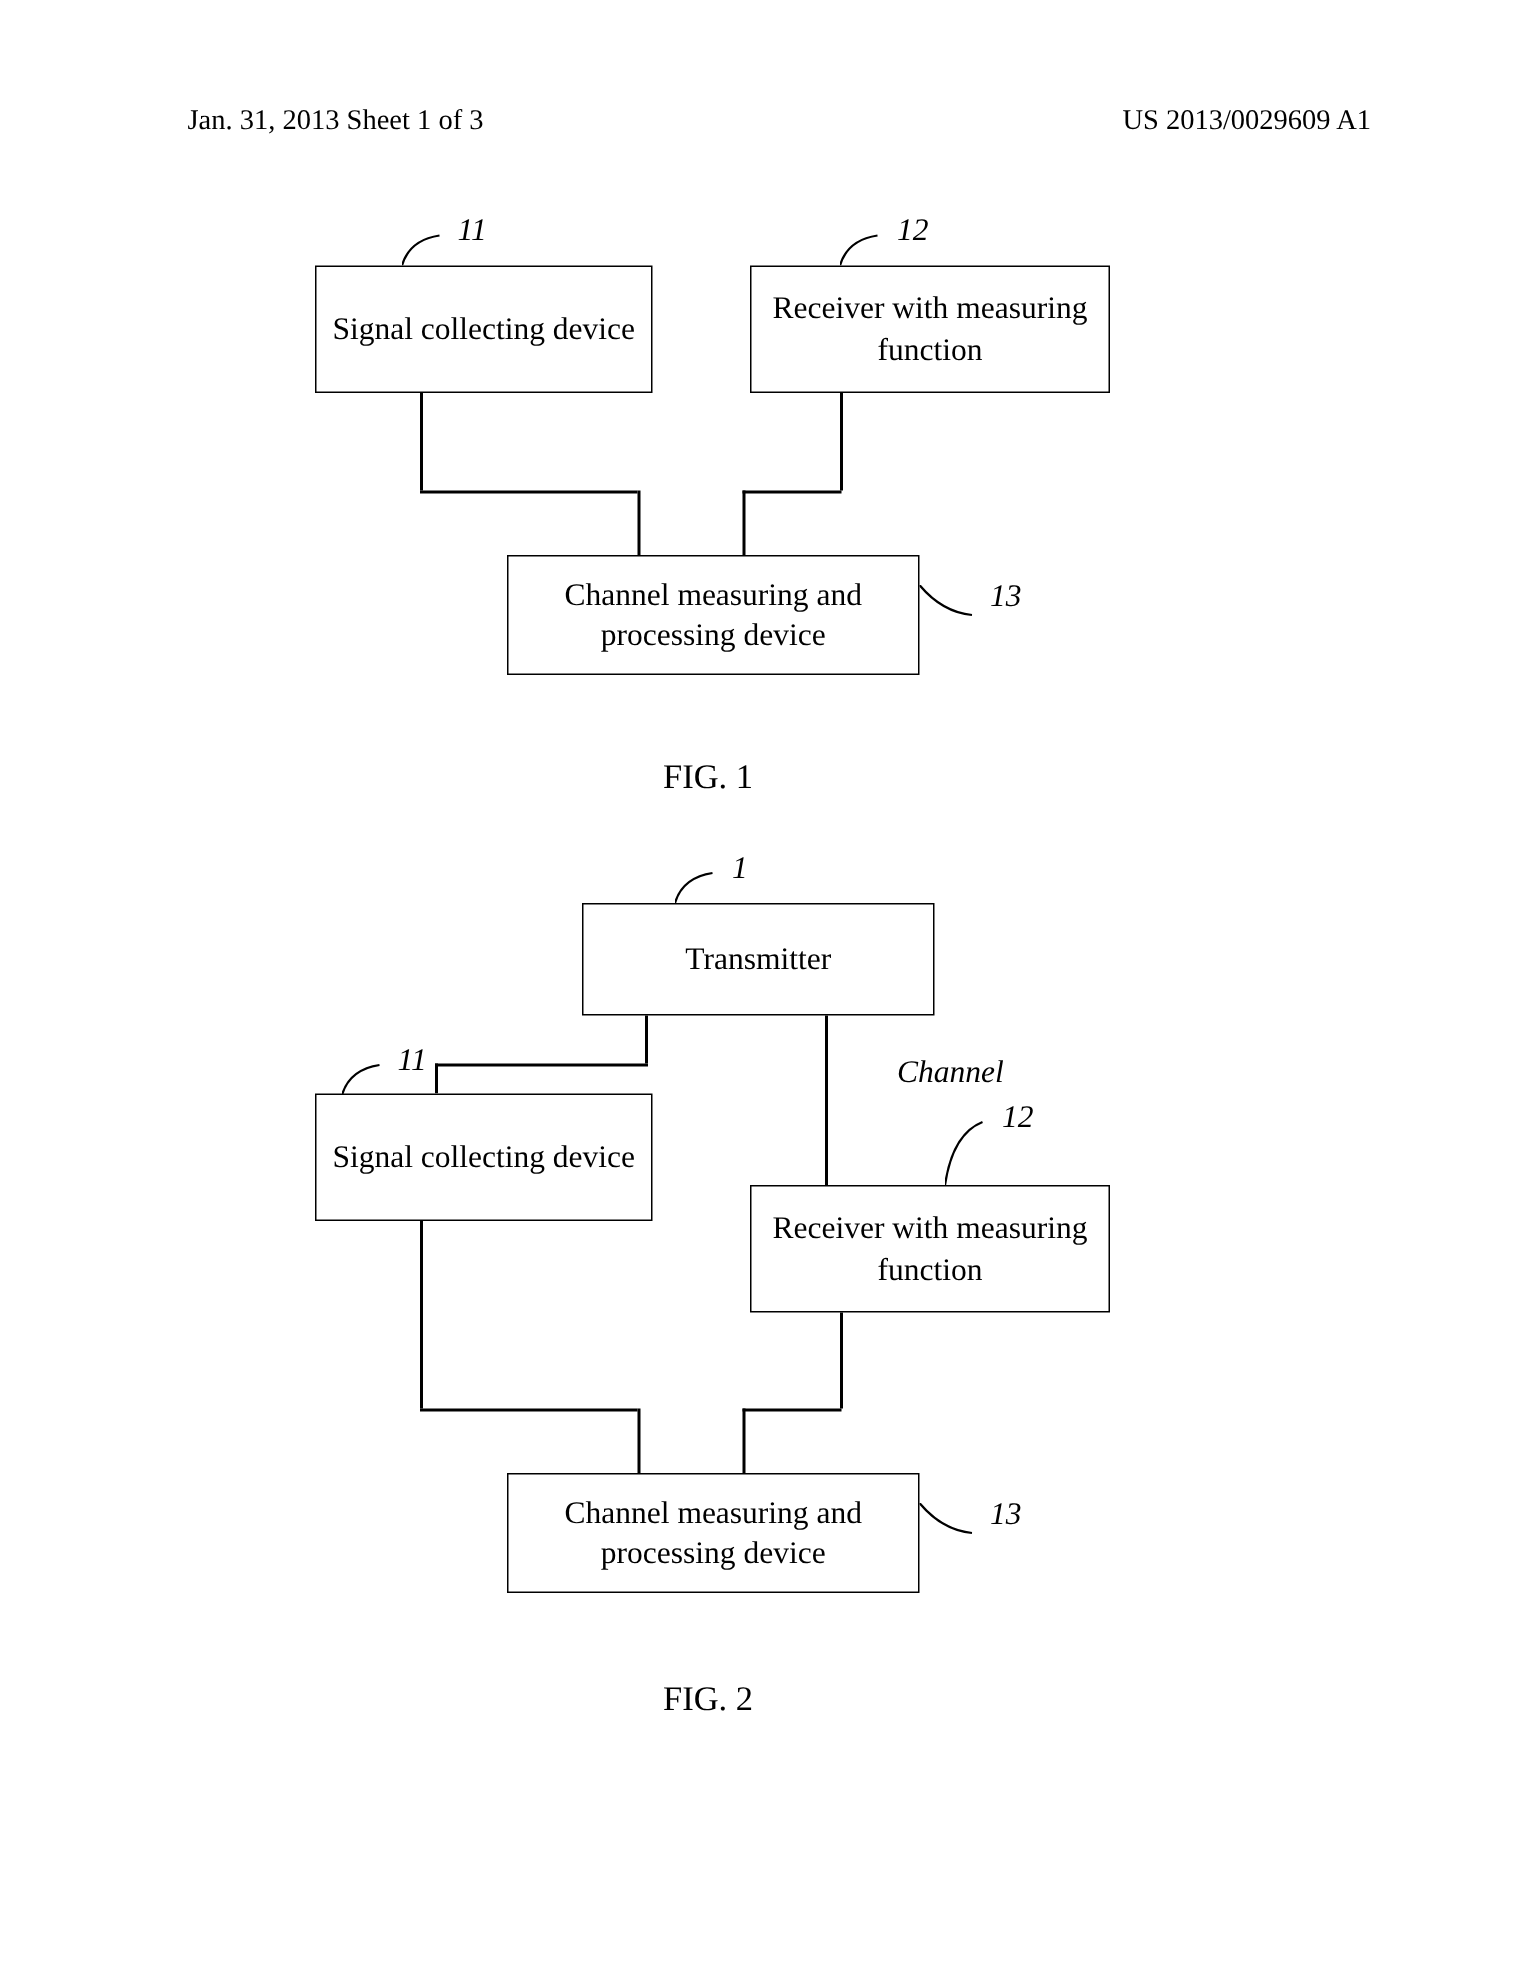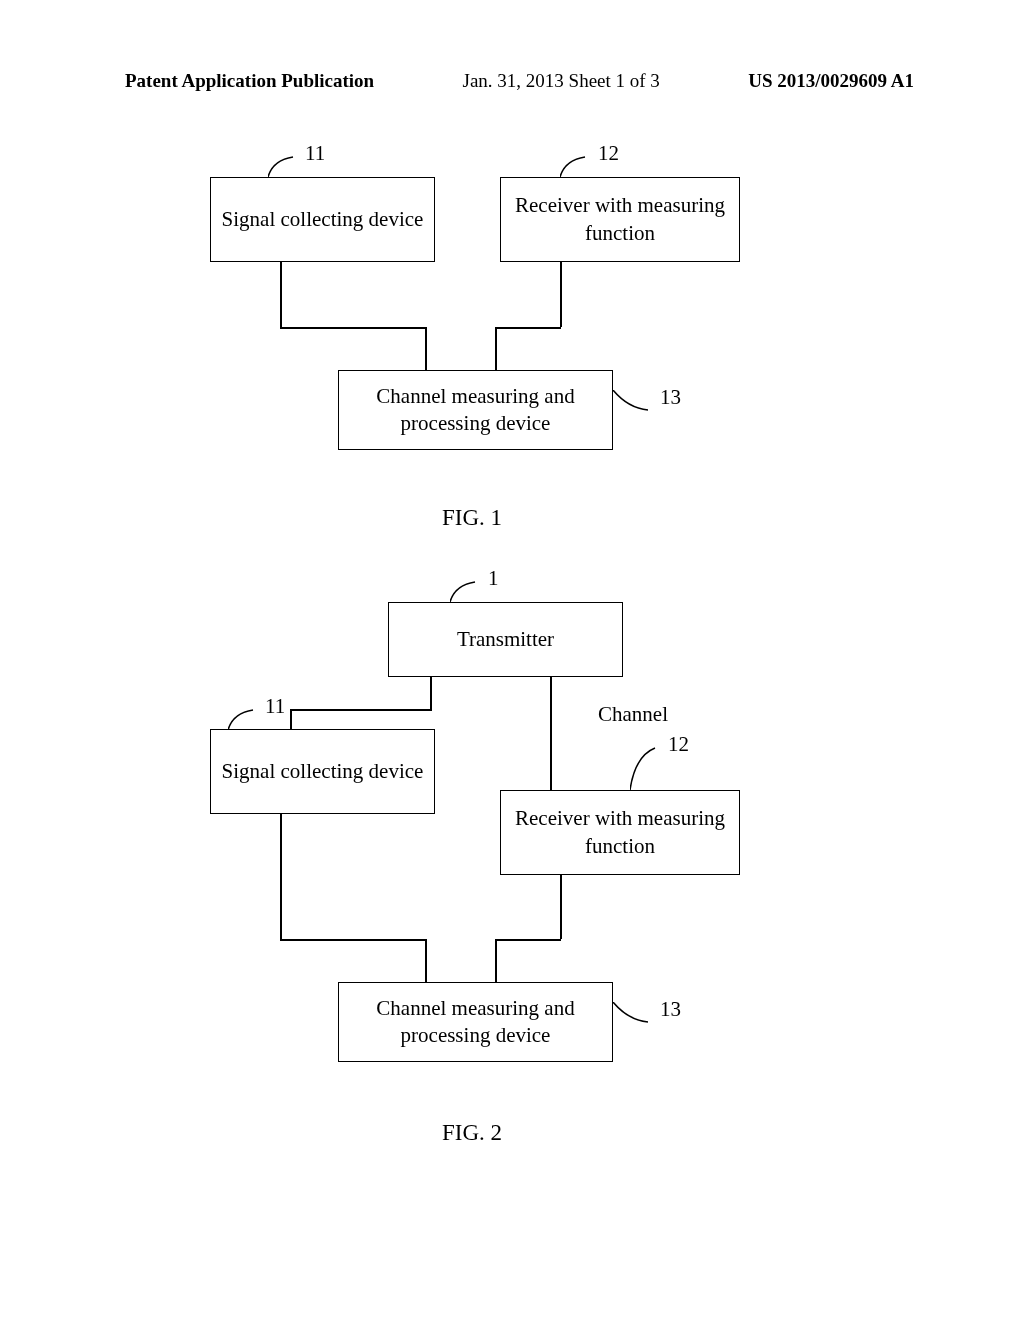--- a/index.html
+++ b/index.html
@@ -25,21 +25,21 @@
     
     .header-left {
       font-weight: bold;
     }
     
     .header-center {
       font-weight: normal;
     }
     
     .header-right {
-      font-weight: bold;
+      font-weight: normal;
     }
     
     .diagram-container {
       position: absolute;
       width: 100%;
     }
     
     .box {
       position: absolute;
       border: 1.5px solid black;
@@ -49,20 +49,21 @@
       justify-content: center;
       text-align: center;
       font-size: 21px;
       line-height: 1.3;
       padding: 8px;
     }
     
     .label {
       position: absolute;
       font-size: 21px;
+      font-style: italic;
     }
     
     .leader-curve {
       position: absolute;
     }
     
     .connector-v {
       position: absolute;
       width: 1.5px;
       background: black;
@@ -78,21 +79,20 @@
       position: absolute;
       font-size: 23px;
       width: 100%;
       text-align: center;
     }
   </style>
 </head>
 <body>
 
 <div class="header">
-  <span class="header-left">Patent Application Publication</span>
   <span class="header-center">Jan. 31, 2013  Sheet 1 of 3</span>
   <span class="header-right">US 2013/0029609 A1</span>
 </div>
 
 <div class="diagram-container" style="top: 145px;">
 
   <div class="box" style="left: 210px; top: 32px; width: 225px; height: 85px;">
     <span>Signal collecting device</span>
   </div>
 

